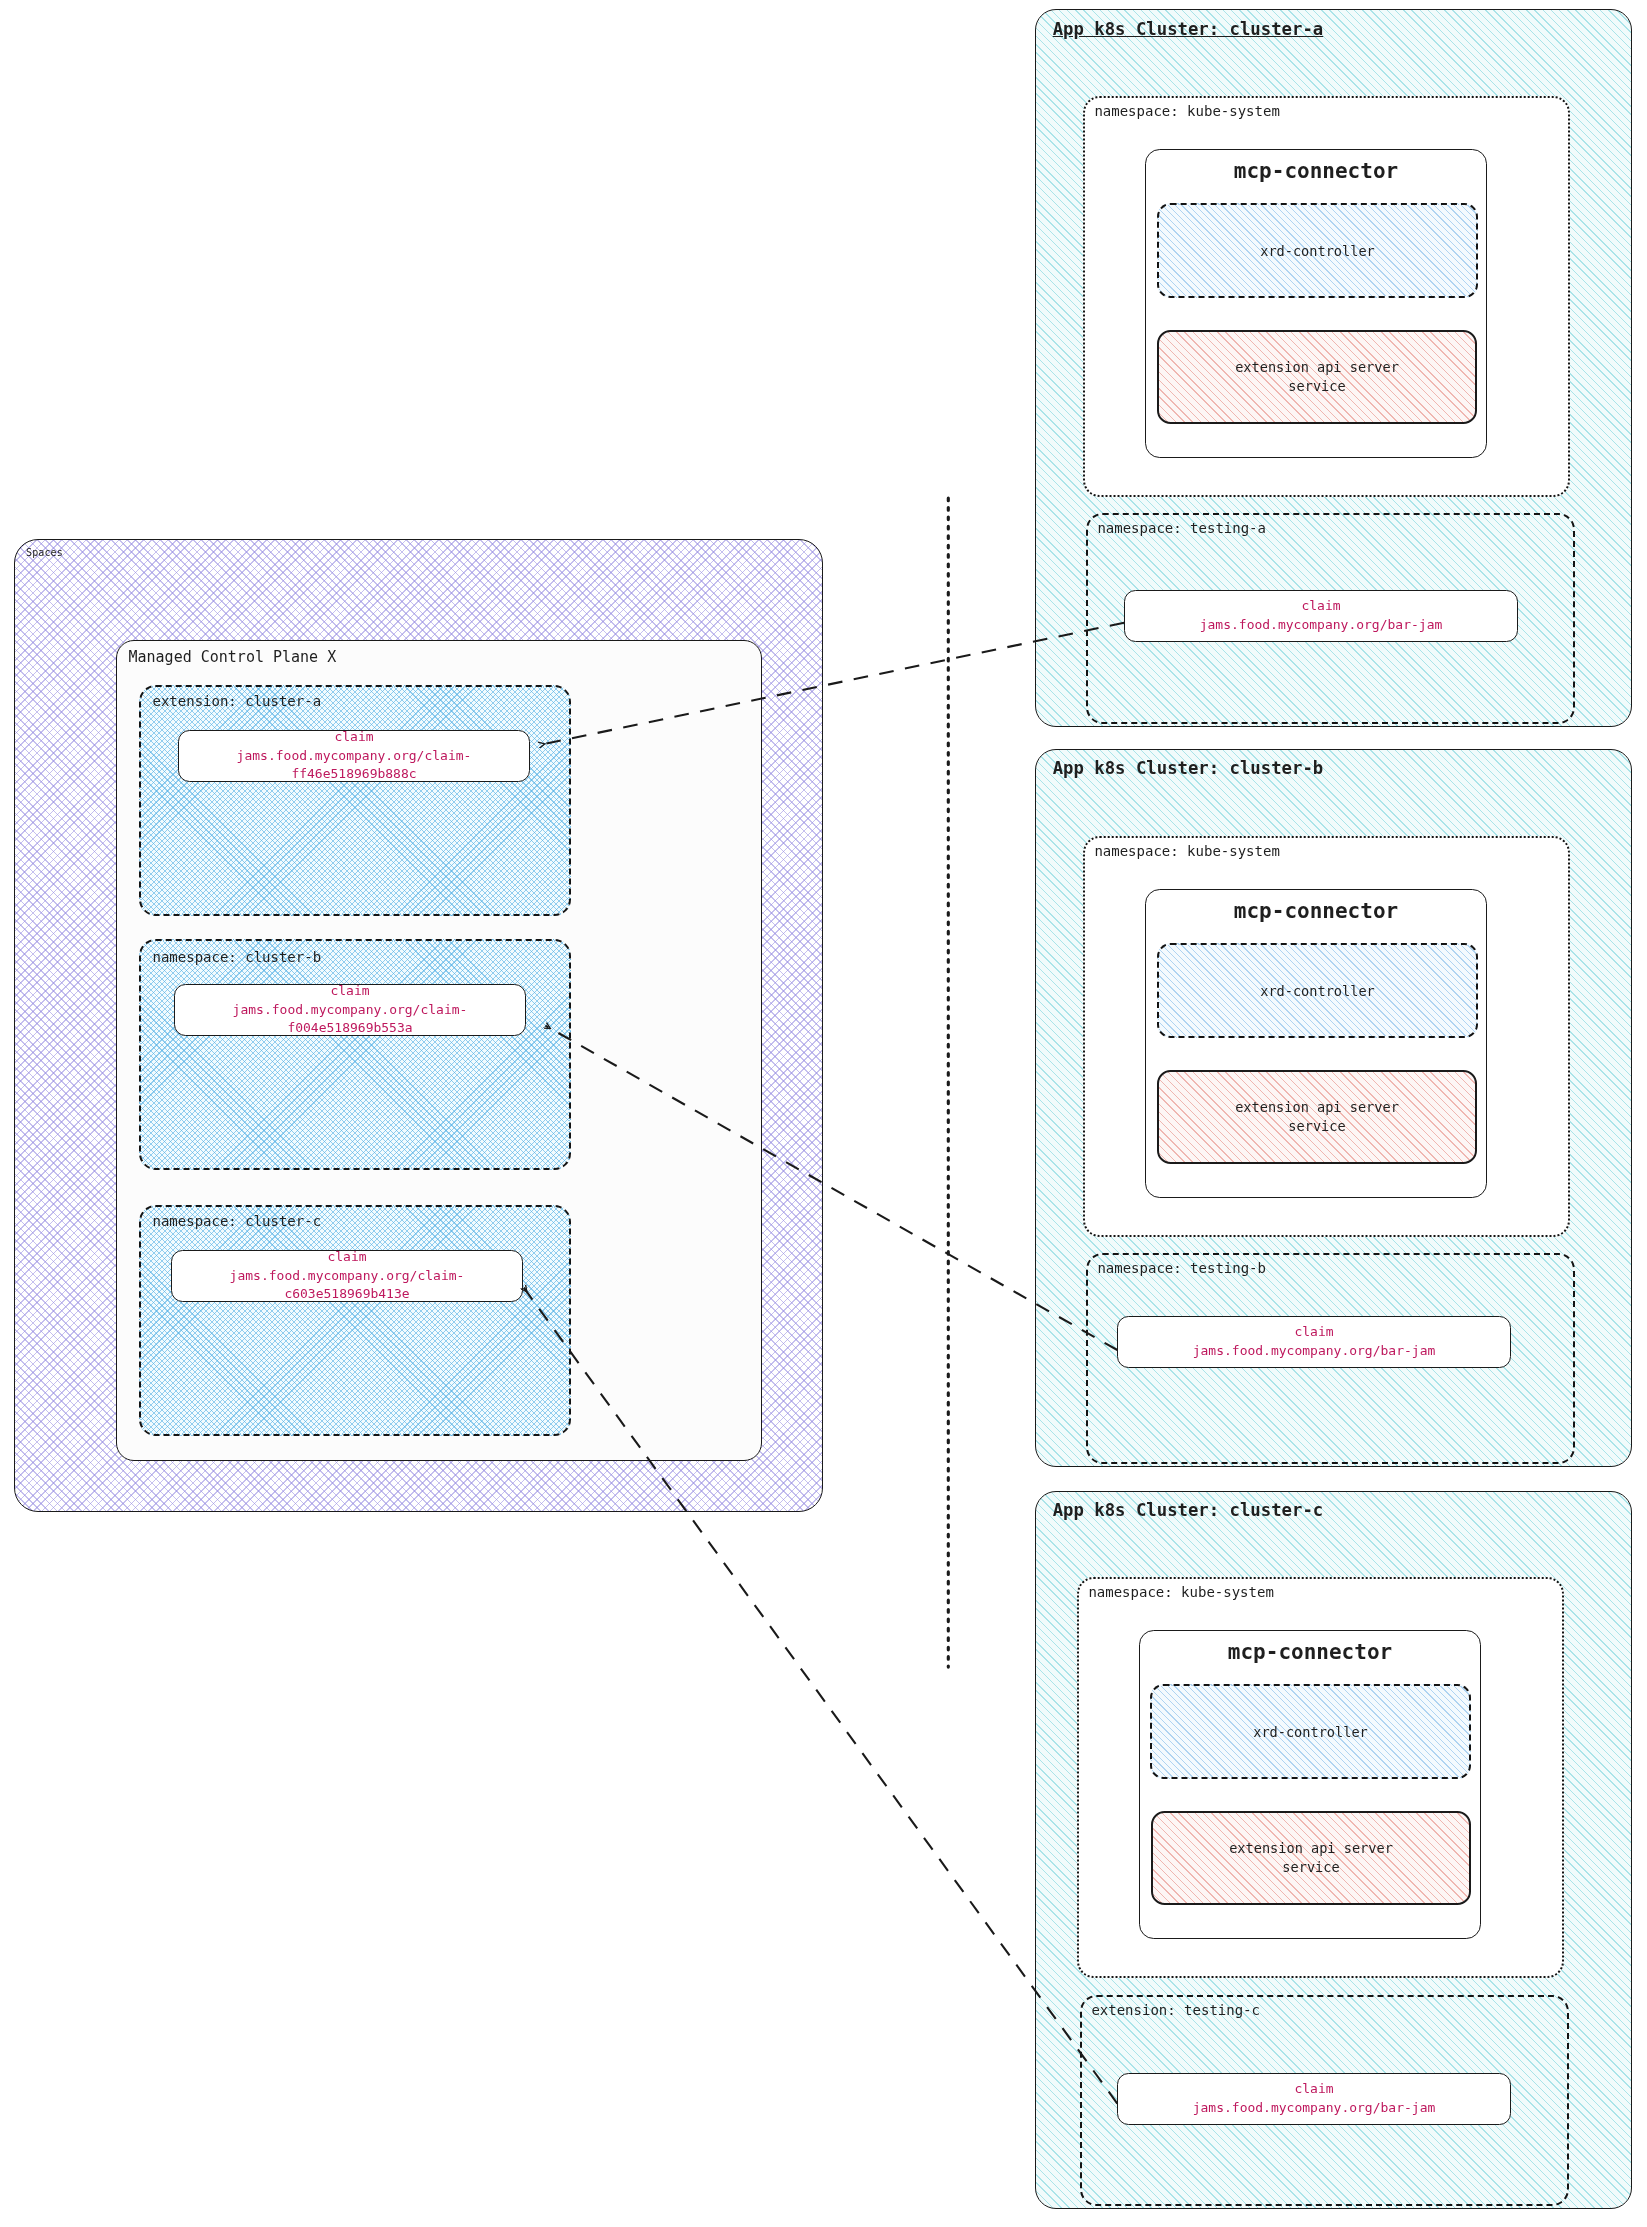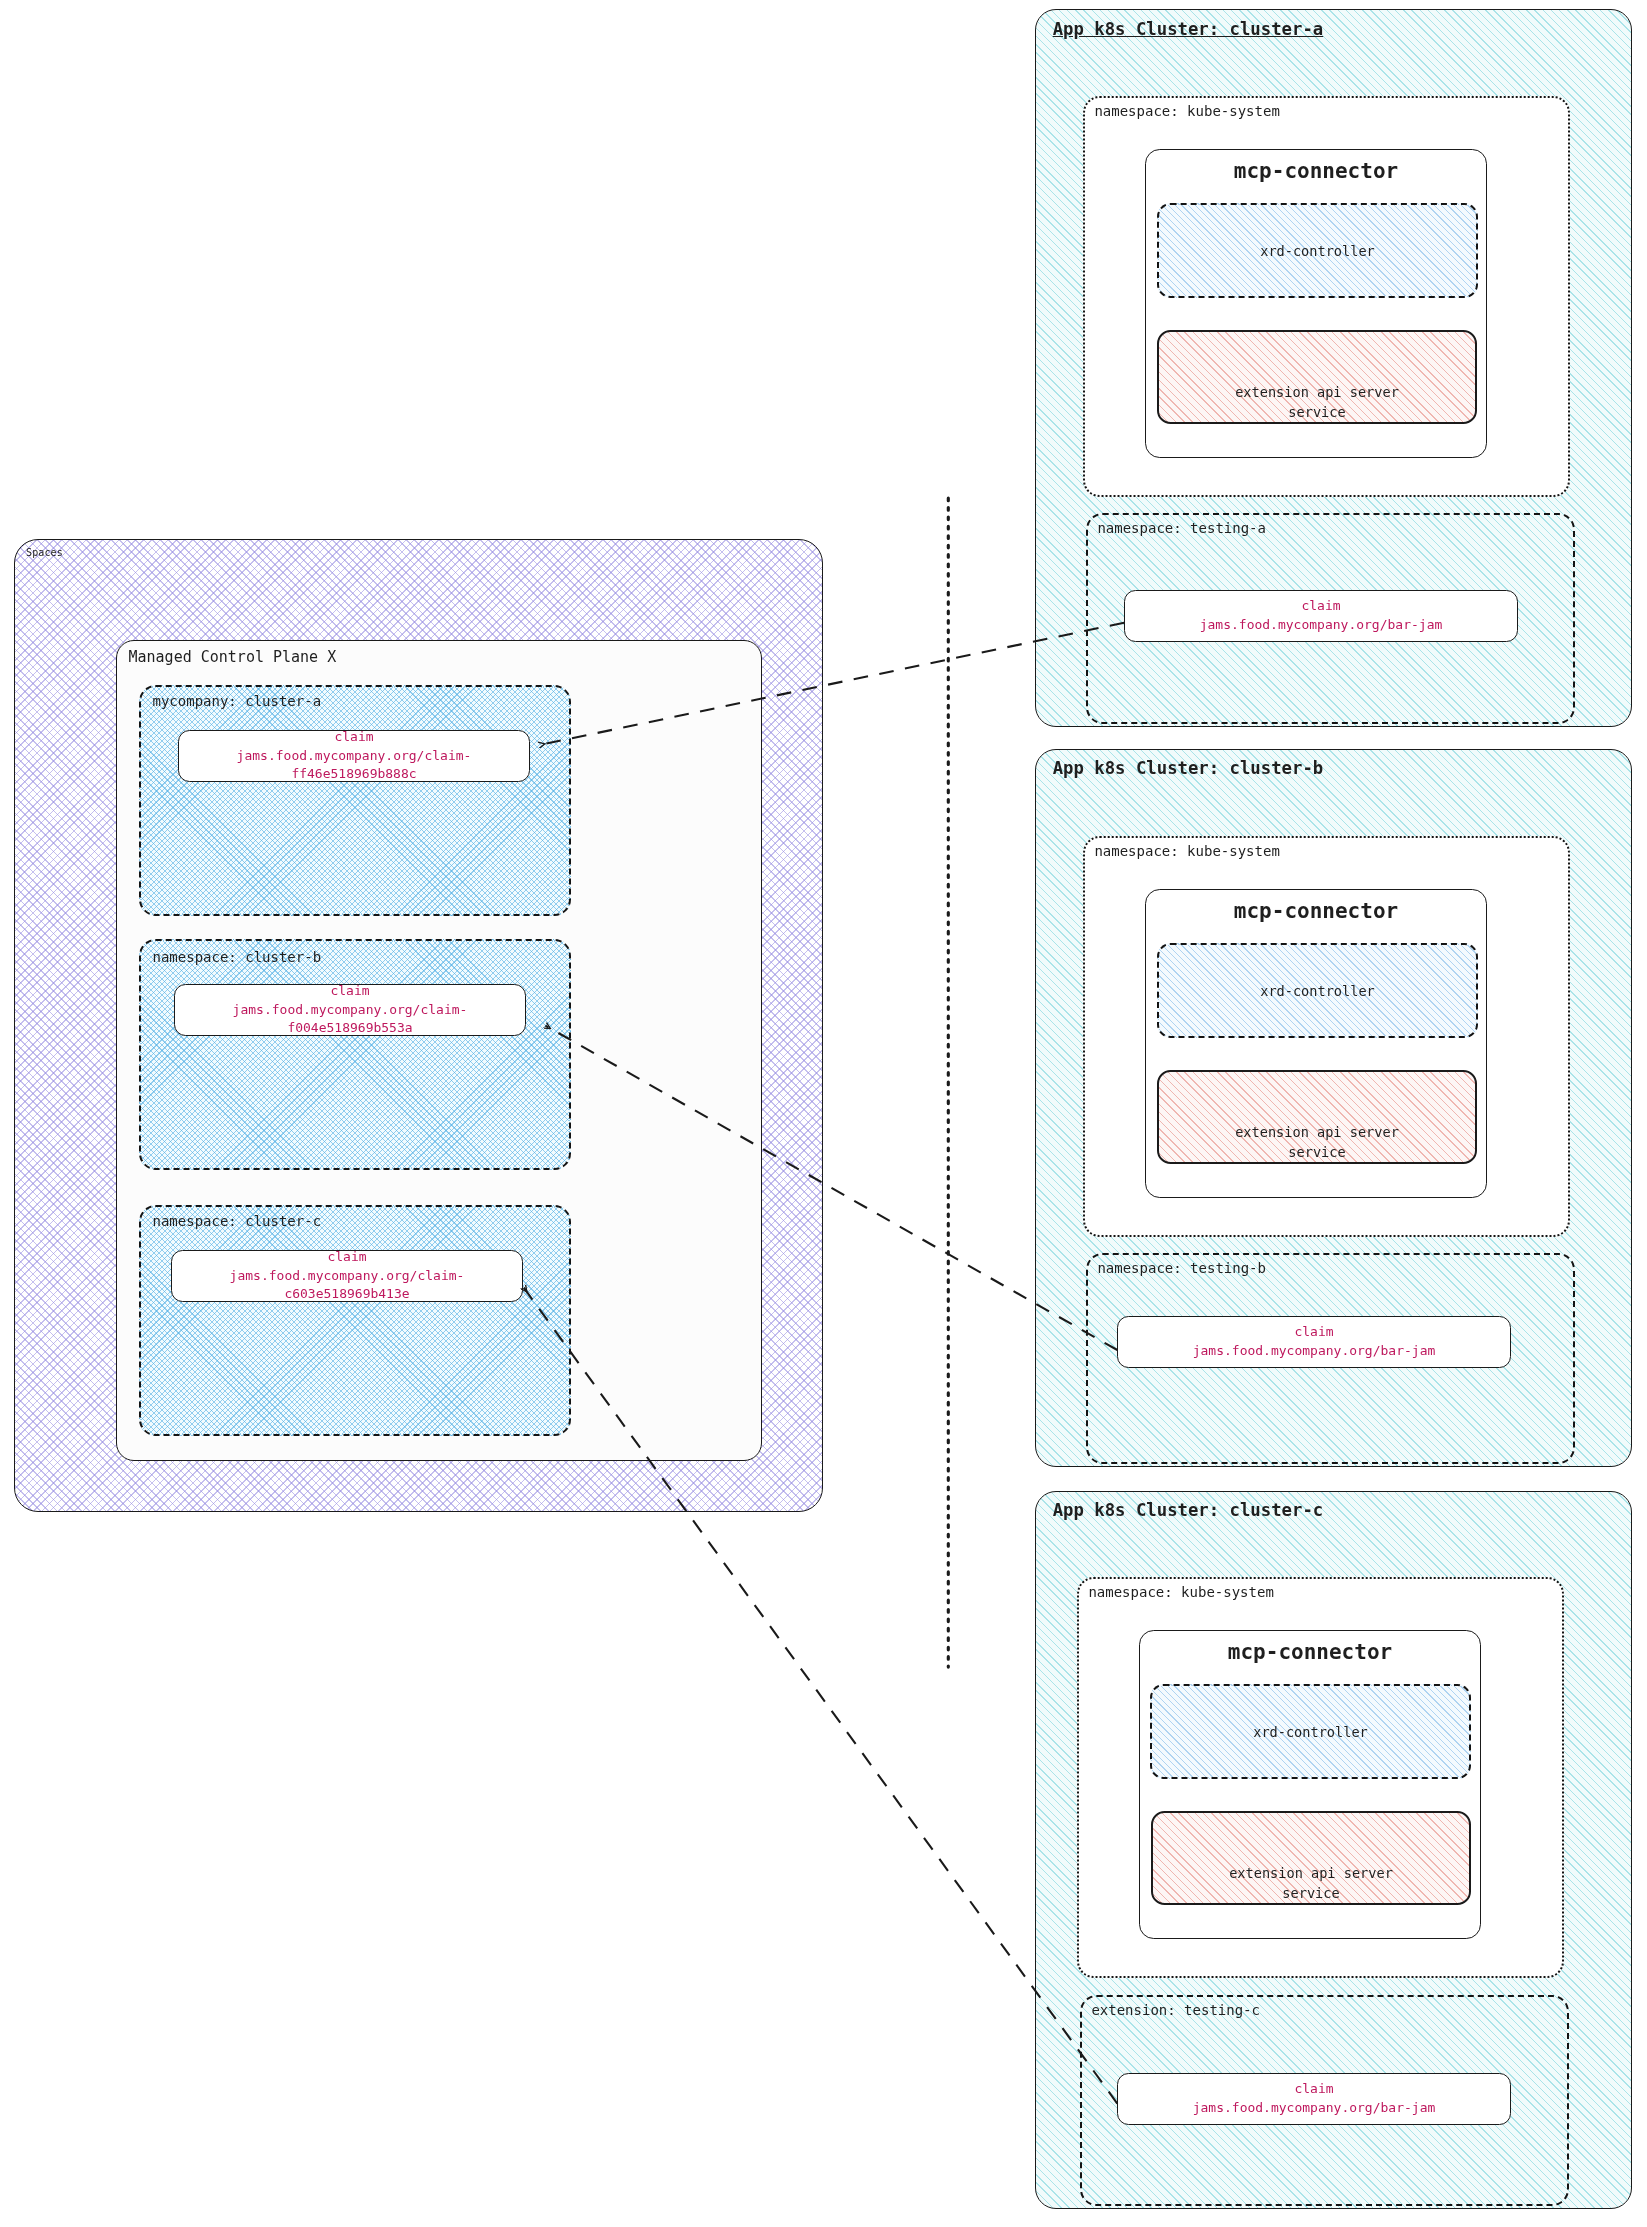--- a/index.html
+++ b/index.html
@@ -125,21 +125,21 @@
   }
   .xrd span { font-size: 13.6px; color: #1f1f1f; }
 
   
   .extapi {
     border: 2.6px solid #1a1a1a;
     border-radius: 13.6px;
     background-color: #fdf6f5;
     background-image:
       repeating-linear-gradient(45deg, rgba(226,120,110,0.50) 0 1px, rgba(0,0,0,0) 1px 5.8px);
-    display: flex; align-items: flex-end; justify-content: center;
+    display: flex; align-items: center; justify-content: center;
     text-align: center;
   }
   .extapi span { font-size: 13.6px; color: #1f1f1f; line-height: 1.42; white-space: pre-line; }
 
   
   #wires {
     position: absolute;
     left: 0; top: 0;
     width: 1647px; height: 2227px;
     pointer-events: none;
@@ -152,21 +152,21 @@
 
   <div class="box spaces" style="left:13.6px; top:539px; width:809px; height:973px;">
     <div class="lbl spaces-title" style="left:11.5px; top:6.3px;">Spaces</div>
   </div>
 
   <div class="box mcp" style="left:116px; top:640px; width:646px; height:821px;">
     <div class="lbl mcp-title" style="left:11.5px; top:7.3px;">Managed Control Plane X</div>
   </div>
 
   <div class="box ns-dashed-blue" style="left:139px; top:685px; width:432px; height:231px;">
-    <div class="lbl ns-title" style="left:11.5px; top:5.2px;">mycompany: cluster-a</div>
+    <div class="lbl ns-title" style="left:11.5px; top:5.2px;">extension: cluster-a</div>
   </div>
   <div class="box claim" style="left:178px; top:730px; width:352px; height:52px;">
     <span class="l1">claim</span>
     <span class="l2">jams.food.mycompany.org/claim-
 ff46e518969b888c</span>
   </div>
 
   <div class="box ns-dashed-blue" style="left:139px; top:939px; width:432px; height:231px;">
     <div class="lbl ns-title" style="left:11.5px; top:7px;">namespace: cluster-b</div>
   </div>

